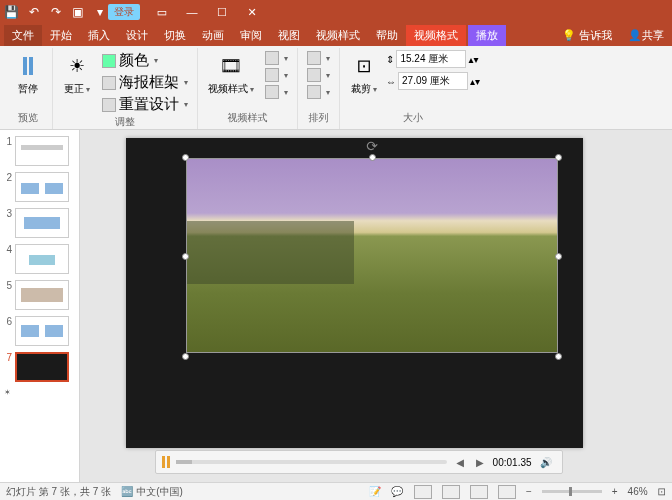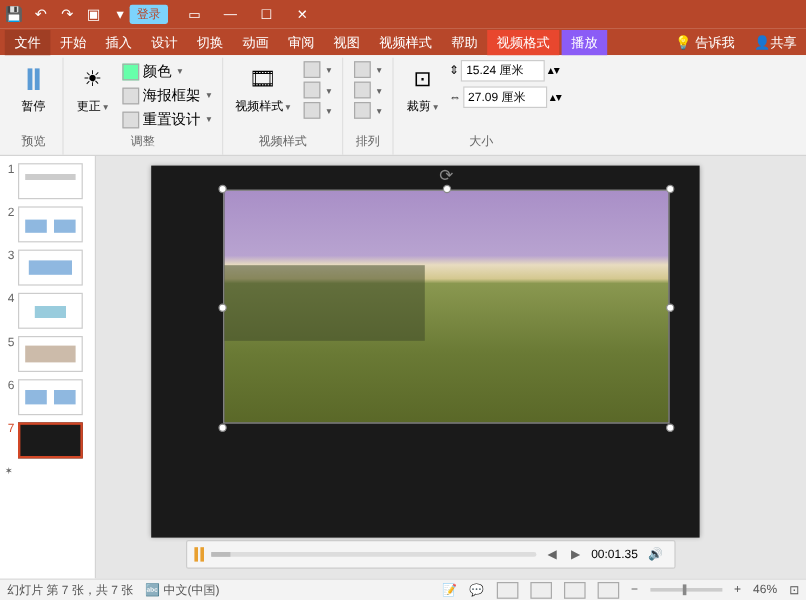--- a/index.html
+++ b/index.html
@@ -25,21 +25,21 @@
 
 
 .ribbon { height: 84px; background: #f3f3f3; border-bottom: 1px solid #d4d4d4; display: flex; padding: 2px 4px 0 4px; }
 .group { border-right: 1px solid #e0e0e0; padding: 2px 6px; display: flex; flex-direction: column; align-items: center; justify-content: space-between; }
 .group-label { font-size: 10px; color: #666; text-align: center; margin-top: auto; padding-bottom: 2px; }
 .group-content { display: flex; align-items: flex-start; gap: 4px; }
 .big-btn { display: flex; flex-direction: column; align-items: center; gap: 2px; padding: 2px 4px; }
 .big-btn .icon-box { width: 28px; height: 28px; display: flex; align-items: center; justify-content: center; font-size: 18px; }
 .big-btn .lbl { font-size: 10px; text-align: center; }
 .small-row { display: flex; flex-direction: column; gap: 1px; }
-.small-btn { display: flex; align-items: center; gap: 3px; padding: 1px 3px; font-size: 12px; white-space: nowrap; }
+.small-btn { display: flex; align-items: center; gap: 3px; padding: 1px 3px; font-size: 15px; white-space: nowrap; }
 .small-btn .sq { width: 14px; height: 14px; background: #ddd; border: 1px solid #aaa; }
 .arrow-down::after { content: "▾"; font-size: 8px; margin-left: 2px; color: #666; }
 .size-box { display: flex; align-items: center; gap: 2px; font-size: 10px; }
 .size-box .inp { width: 70px; height: 18px; border: 1px solid #ccc; background: #fff; padding: 0 3px; font-size: 10px; display: flex; align-items: center; }
 .pause-icon { display: flex; gap: 2px; }
 .pause-icon span { width: 4px; height: 18px; background: #5b9bd5; }
 
 
 .main { display: flex; height: 352px; }
 .thumbs { width: 80px; background: #fff; border-right: 1px solid #d4d4d4; overflow-y: auto; padding: 6px 2px; }

